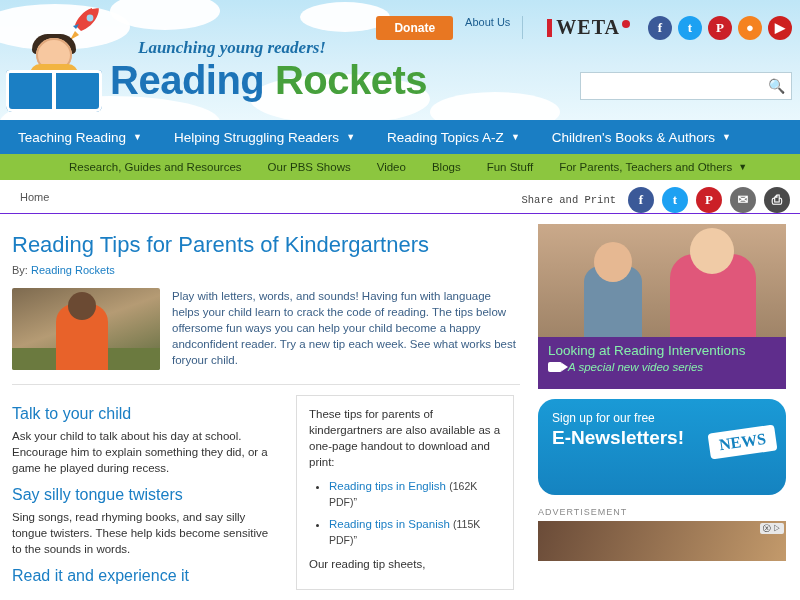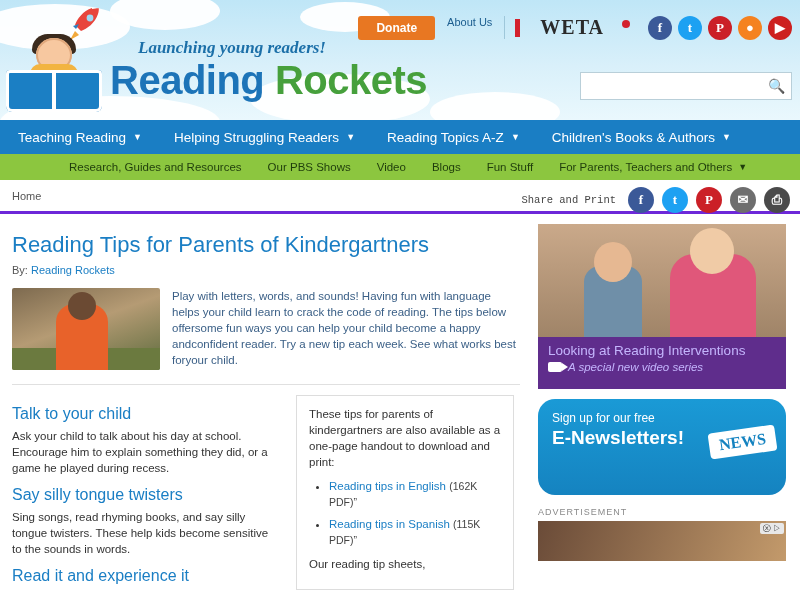--- a/index.html
+++ b/index.html
@@ -76,22 +76,22 @@
   .top-links {
     position:absolute; right:8px; top:16px;
     display:flex; align-items:flex-start; gap:12px;
   }
   .donate-btn {
     background:#e87722; color:#fff; font-weight:bold; font-size:12px;
     padding:5px 18px; border-radius:3px; border:0; cursor:pointer;
   }
   .about-link { color:#1b5d8f; font-size:11px; text-decoration:none; }
   .weta {
-    display:flex; align-items:center; gap:20px;
-    border-left:1px solid #9ec7da; padding-left:10px;
+    display:flex; align-items:center; gap:4px;
+    border-left:1px solid #9ec7da; padding-left:24px;
   }
   .weta-bar { width:5px; height:18px; background:#d3212d; }
   .weta-text { font-family:"Liberation Serif", serif; font-weight:bold; font-size:20px; color:#2a2a2a; letter-spacing:1px;}
   .weta-dot { width:8px; height:8px; border-radius:50%; background:#d3212d; margin-left:-2px; margin-top:-8px;}
 
   .social-top { display:flex; gap:6px; margin-left:6px; }
   .soc {
     width:24px; height:24px; border-radius:50%;
     display:flex; align-items:center; justify-content:center;
     color:#fff; font-size:13px; font-weight:bold; cursor:pointer;
@@ -130,22 +130,22 @@
     height:26px; background:#8cc63f; display:flex; align-items:stretch;
     color:#1f3d0c; font-size:11.5px; padding-left:56px;
   }
   .nav-sub .si {
     display:flex; align-items:center; gap:6px; padding:0 13px; cursor:pointer;
     white-space:nowrap;
   }
 
   
   .crumb-bar {
-    height:34px; border-bottom:3px solid #6d28d9;
-    display:flex; align-items:center; padding:0 12px;
+    height:34px; border-bottom:1px solid #6d28d9;
+    display:flex; align-items:center; padding:0 20px;
     position:relative;
   }
   .crumb { color:#555; font-size:11px; }
   .share-wrap {
     position:absolute; right:10px; top:0; height:40px;
     display:flex; align-items:center; gap:8px;
   }
   .share-label { font-size:10.5px; color:#444; margin-right:4px;font-family:Liberation Mono, monospace; }
   .share-ico {
     width:26px; height:26px; border-radius:50%;
@@ -216,21 +216,21 @@
   }
   .promo-photo { position:absolute; inset:0; }
   .pp-wall { position:absolute; inset:0; background:linear-gradient(#caa98a,#8c7358); }
   .pp-girl { position:absolute; left:46px; top:42px; width:58px; height:90px; background:#6f8fa8; border-radius:16px 16px 0 0;}
   .pp-girl-head { position:absolute; left:56px; top:18px; width:38px; height:40px; border-radius:50%; background:#e6b892;}
   .pp-woman { position:absolute; left:132px; top:30px; width:86px; height:108px; background:#e0577a; border-radius:24px 24px 0 0;}
   .pp-woman-head { position:absolute; left:152px; top:4px; width:44px; height:46px; border-radius:50%; background:#f0cba6;}
   .pp-desk { position:absolute; left:0; bottom:0; width:100%; height:30px; background:#d8d3c6;}
   .promo-band {
     position:absolute; left:0; bottom:0; width:100%; height:52px;
-    background:#5f2d8c; color:#c4b5fd; padding:6px 10px;
+    background:#5f2d8c; color:#86efac; padding:6px 10px;
   }
   .promo-t1 { font-size:13.5px; }
   .promo-t2 { font-size:11.5px; font-style:italic; display:flex; align-items:center; gap:6px; margin-top:3px;}
   .cam { width:14px; height:10px; background:#fff; border-radius:2px; position:relative; display:inline-block;}
   .cam:after{content:""; position:absolute; right:-6px; top:1px; border-left:6px solid #fff; border-top:4px solid transparent; border-bottom:4px solid transparent;}
 
   .news {
     width:248px; height:96px; margin-top:10px;
     background:linear-gradient(#1a9ad6,#1583c0);
     color:#fff; padding:12px 14px; position:relative;border-radius:17px;

